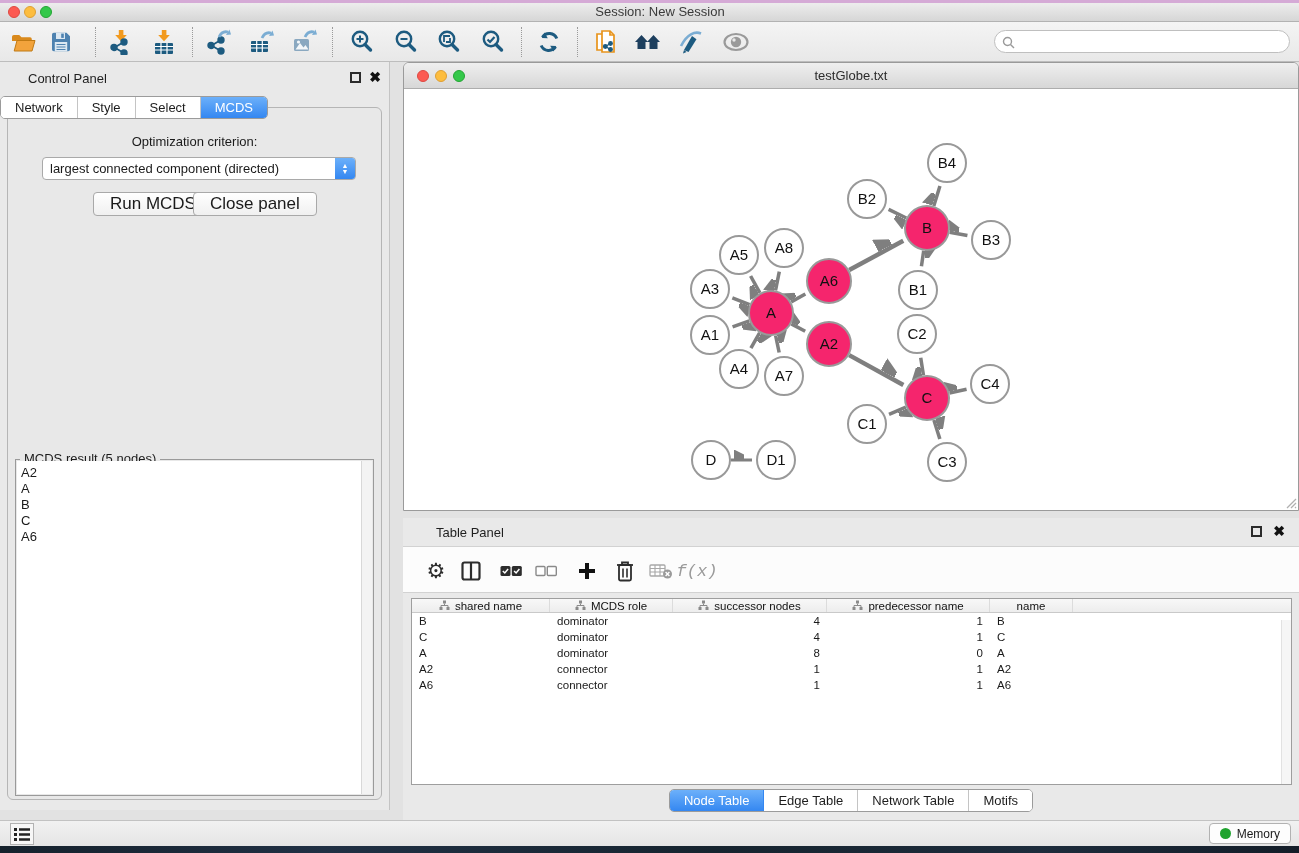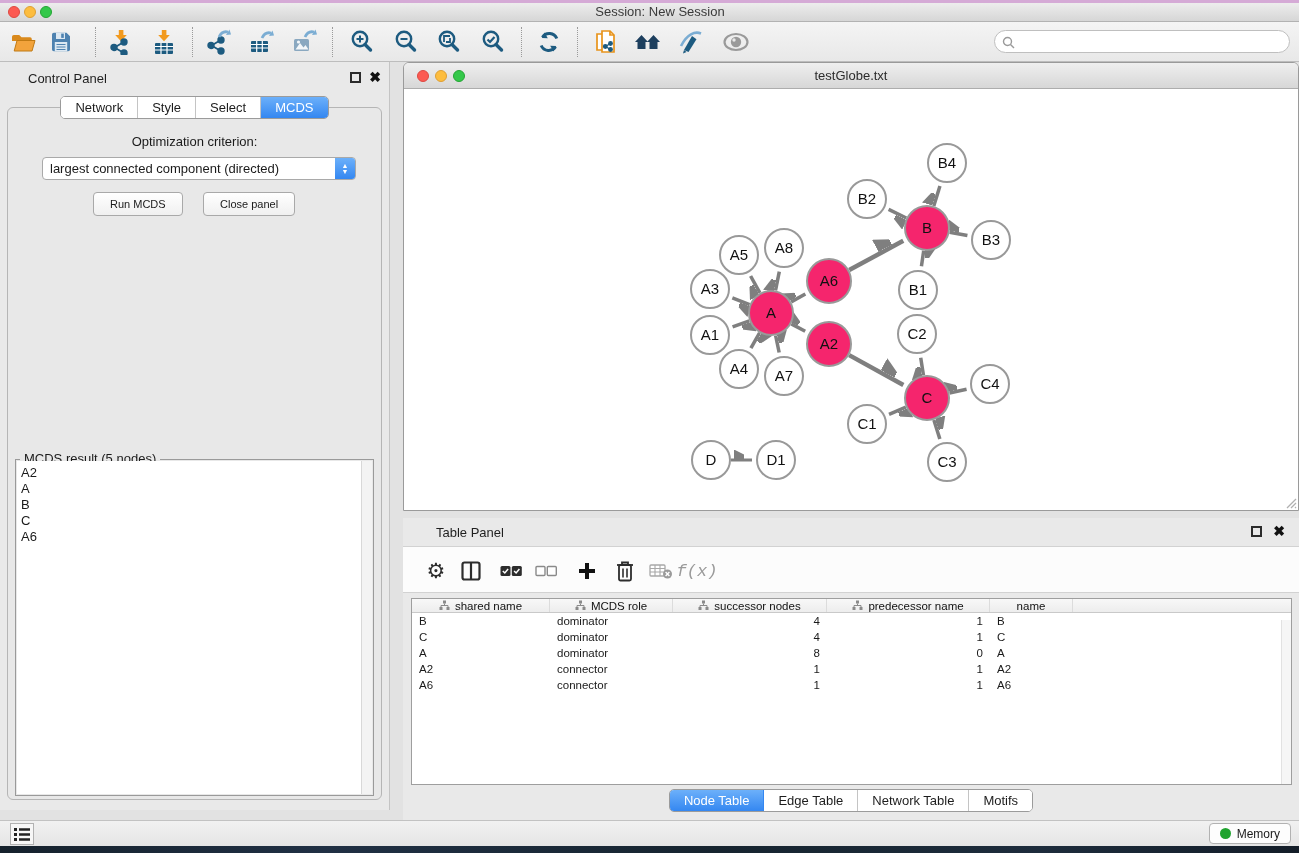--- a/index.html
+++ b/index.html
@@ -42,37 +42,37 @@
   .float-ic { position:absolute; width:11px; height:11px; border:2px solid #2b2b2b; top:10px; }
   .close-ic { position:absolute; top:7px; font-size:14px; font-weight:bold; color:#111; }
 
   .seg { display:inline-flex; border:1px solid #9b9b9b; border-radius:5px;
     background:#fff; overflow:hidden; }
   .seg-btn { padding:3px 14px; font-size:13px; color:#1d1d1d; background:#fff;
     border-right:1px solid #c4c4c4; line-height:15px; }
   .seg-btn:last-child { border-right:none; }
   .seg-btn.active { background:linear-gradient(#6cb0fa,#3487f1); color:#fff;
     border-right-color:#3487f1; }
-  #cp-tabs { position:absolute; top:34px; left:0; right:0; text-align:center; z-index:2; }
+  #cp-tabs { position:absolute; top:34px; left:0; right:0; text-align:left; z-index:2; }
 
   #cp-box { position:absolute; left:7px; right:7px; top:45px; bottom:10px;
     border:1px solid #b5b5b5; border-radius:6px; background:#e8e8e8; }
   #opt-label { position:absolute; top:26px; left:0; right:0; text-align:center; font-size:13px; }
   #criterion-combo { position:absolute; left:34px; top:49px; width:314px; height:23px;
     display:flex; align-items:stretch; border:1px solid #a9a9a9; border-radius:4px; background:#fff; }
   #criterion-combo .val { flex:1; font-size:13px; line-height:21px; padding:0 7px;
     white-space:nowrap; overflow:hidden; }
   #criterion-combo .step { width:20px; background:linear-gradient(#6cb0fa,#3487f1);
     border-radius:0 3px 3px 0; display:flex; flex-direction:column;
     align-items:center; justify-content:center; color:#fff; font-size:7px; line-height:6px; }
   .btn { position:absolute; height:24px; border:1px solid #a9a9a9; border-radius:4px;
-    background:linear-gradient(#ffffff,#f0f0f0); font-size:11px; line-height:22px;
+    background:linear-gradient(#ffffff,#f0f0f0); font-size:17px; line-height:22px;
     padding:0 16px; text-align:center; }
   #run-btn { left:85px; top:84px; }
-  #closepanel-btn { left:195px; top:84px; }
+  #closepanel-btn { left:185px; top:84px; }
 
   #result-fs { position:absolute; left:7px; right:7px; top:351px; bottom:3px;
     border:1px solid #9a9a9a; }
   #result-fs .legend { position:absolute; top:-9px; left:4px; background:#e8e8e8;
     padding:0 4px; font-size:13px; }
   #result-list { position:absolute; left:1px; right:1px; top:1px; bottom:1px;
     background:#fff; padding-top:4px; }
   #result-scroll { position:absolute; right:1px; top:1px; bottom:1px; width:11px;
     background:#f3f3f3; border-left:1px solid #d8d8d8; }
   .ritem { font-size:13px; line-height:16px; padding-left:4px; }

